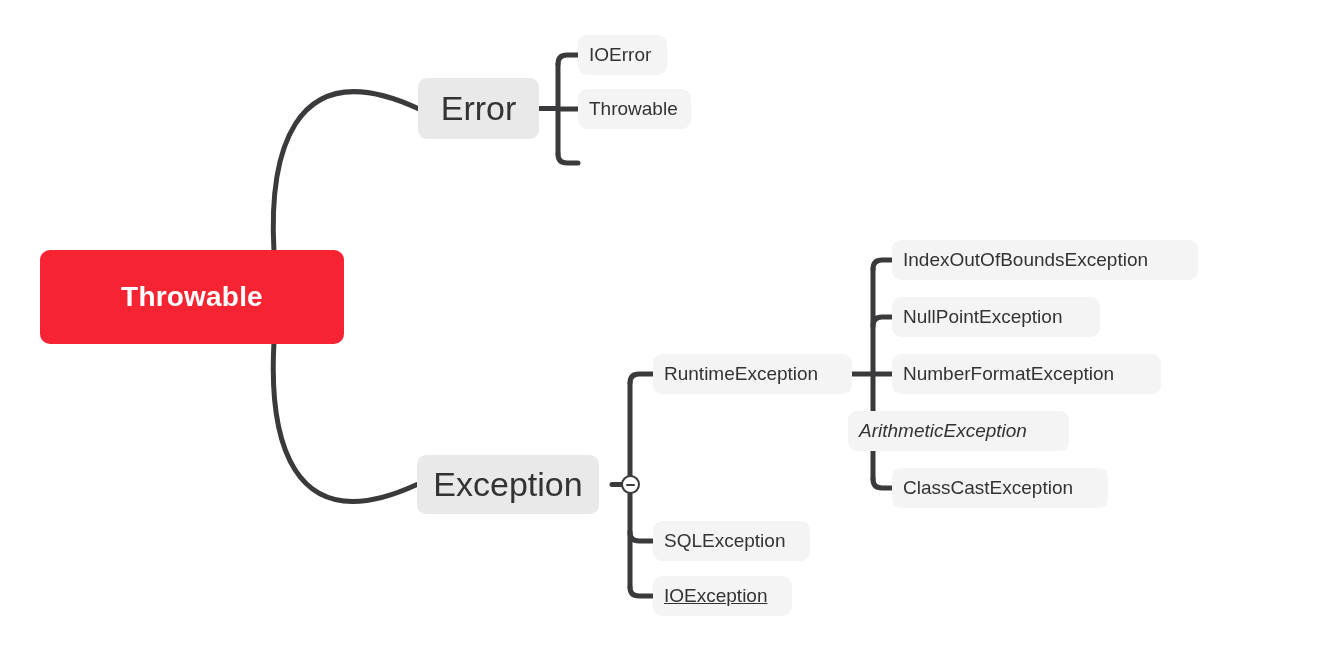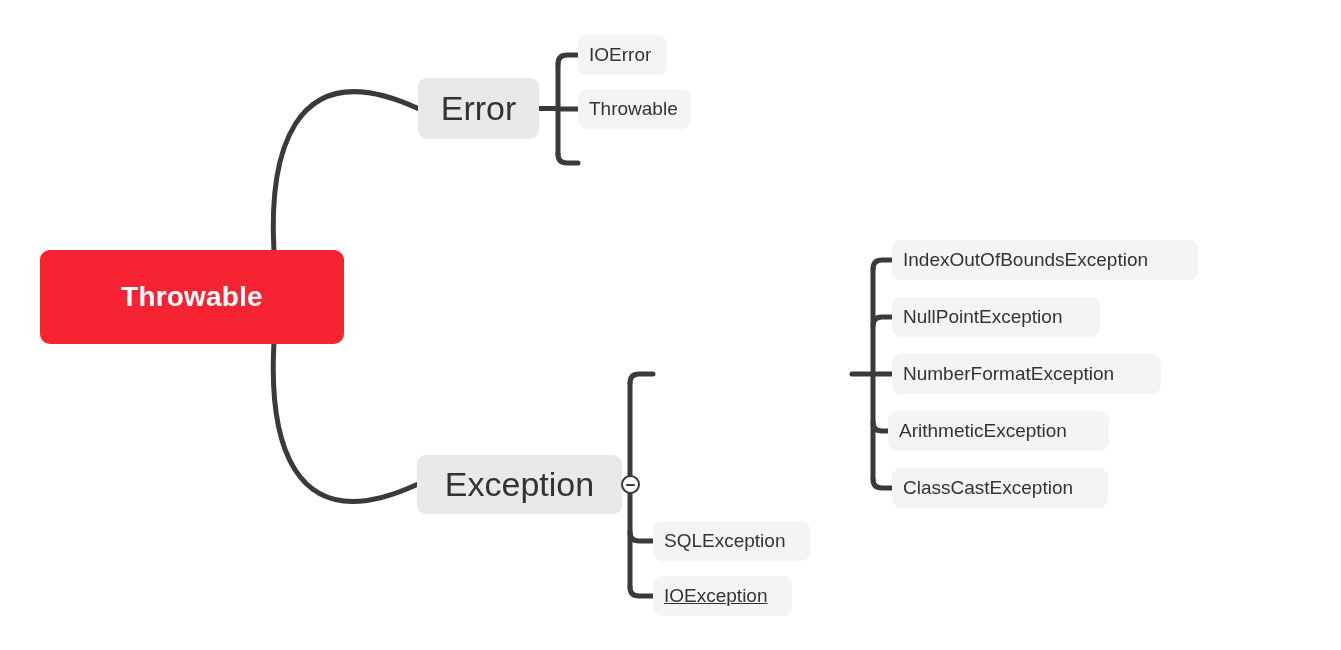--- a/index.html
+++ b/index.html
@@ -105,34 +105,35 @@
 
   <div class="node node-root" style="left: 40px; top: 250px; width: 304px; height: 94px;">Throwable</div>
 
   <div class="node node-branch" style="left: 418px; top: 78px; width: 121px; height: 61px;">Error</div>
 
   <div class="node node-leaf" style="left: 578px; top: 35px; width: 89px; height: 40px;">IOError</div>
 
   <div class="node node-leaf" style="left: 578px; top: 89px; width: 113px; height: 40px;">Throwable</div>
 
 
-  <div class="node node-branch" style="left: 417px; top: 455px; width: 205px; height: 59px;">Exception</div>
+  <div class="node node-branch" style="left: 417px; top: 455px; width: 182px; height: 59px;">Exception</div>
 
   <div class="toggle" style="left: 621px; top: 475px;">
     <span class="bar"></span>
   </div>
 
+  <div class="node node-leaf" style="left: 653px; top: 354px; width: 199px; height: 40px;">RuntimeException</div>
 
   <div class="node node-leaf" style="left: 892px; top: 240px; width: 306px; height: 40px;">IndexOutOfBoundsException</div>
 
   <div class="node node-leaf" style="left: 892px; top: 297px; width: 208px; height: 40px;">NullPointException</div>
 
   <div class="node node-leaf" style="left: 892px; top: 354px; width: 269px; height: 40px;">NumberFormatException</div>
 
-  <div class="node node-leaf" style="left: 888px; top: 411px; width: 221px; height: 40px;">ArithmeticException</div>
+  <div class="node node-leaf" style="left: 848px; top: 411px; width: 221px; height: 40px; font-style: italic;">ArithmeticException</div>
 
   <div class="node node-leaf" style="left: 653px; top: 521px; width: 157px; height: 40px;">SQLException</div>
 
   <div class="node node-leaf" style="left: 892px; top: 468px; width: 216px; height: 40px;">ClassCastException</div>
 
   <div class="node node-leaf" style="left: 653px; top: 576px; width: 139px; height: 40px; text-decoration: underline;">IOException</div>
 
 </div>
 
 </body></html>

